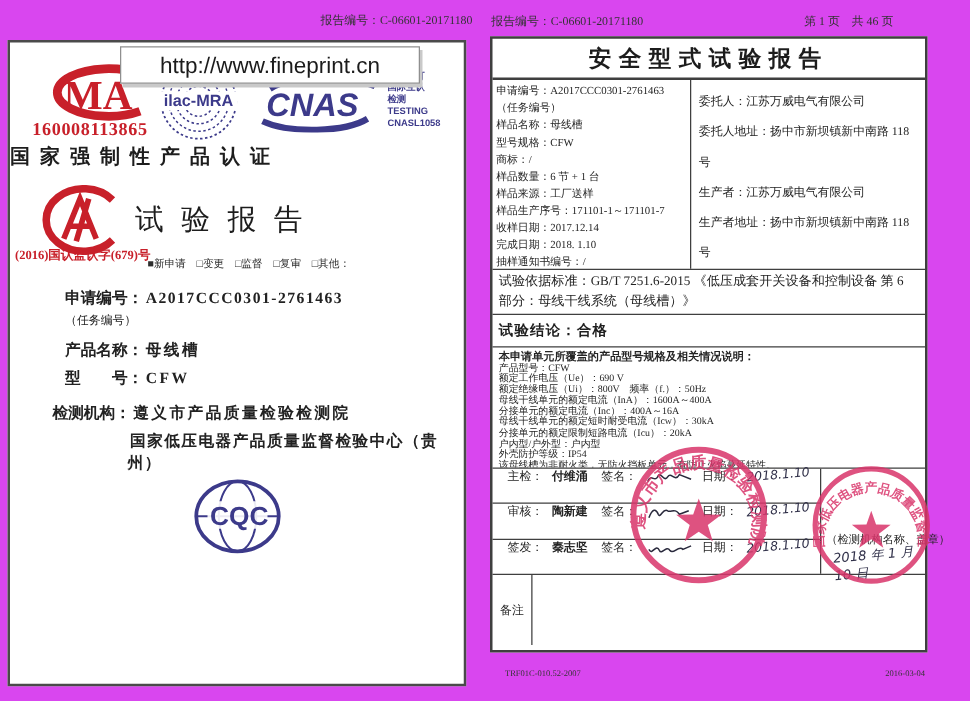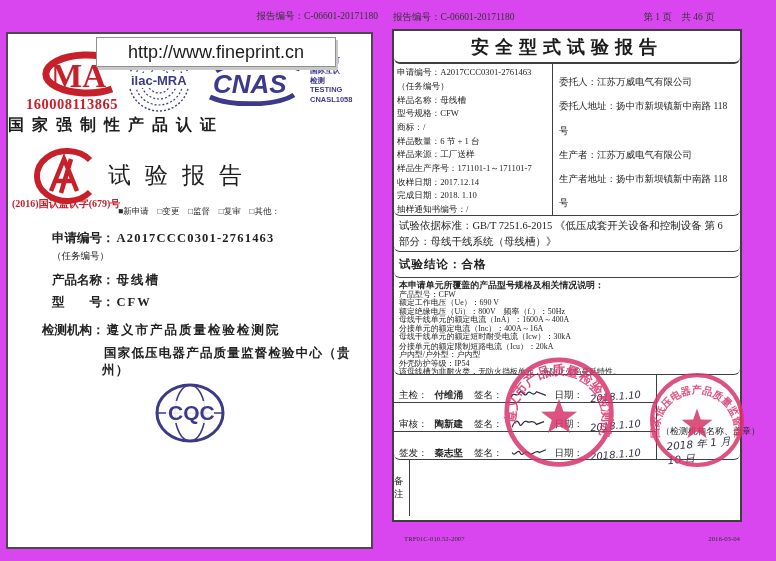--- a/index.html
+++ b/index.html
@@ -37,53 +37,53 @@
   .f3{top:260px;}
   .f4{left:34px;top:288px;}
   .f5{left:94px;top:311px;}
   .f2 .fval,.f3 .fval,.f4 .fval{letter-spacing:2px;}
   .cqc{left:146px;top:348px;width:72px;height:62px;}
 
   
   .rp-head-no{left:393px;top:11px;font-size:9.5px;color:#333;}
   .rp-head-pg{left:618px;top:11px;width:122px;text-align:center;font-size:9.5px;color:#333;}
   .rtable{left:392px;top:29px;width:346px;height:489px;border:2px solid #3f3f3f;background:#fff;}
-  .trow{position:absolute;left:0;width:100%;box-sizing:border-box;border-radius:6px;}
+  .trow{position:absolute;left:0;width:100%;box-sizing:border-box;}
   .t-title{top:0;height:33px;border-bottom:2px solid #3f3f3f;text-align:center;line-height:32px;
            font-size:18px;font-weight:bold;letter-spacing:6px;color:#1c1c1c;}
   .t-info{top:33px;height:152px;border-bottom:1.5px solid #3f3f3f;}
   .cell{position:absolute;top:0;height:100%;box-sizing:border-box;overflow:hidden;}
   .c-left{left:0;width:159px;border-right:1.5px solid #3f3f3f;padding:2px 0 0 3px;}
   .c-right{left:159px;right:0;width:185px;padding:6px 0 0 6px;}
   .il{font-size:12px;line-height:19px;transform:scale(.72);width:139%;color:#242424;}
   .ir div{font-size:9.5px;line-height:24.3px;color:#242424;}
   .t-std{top:185px;height:36px;border-bottom:1.5px solid #3f3f3f;padding:2px 5px;
          font-size:10.5px;line-height:16px;color:#222;}
   .t-con{top:221px;height:26px;border-bottom:1.5px solid #3f3f3f;padding:5px 5px;
          font-size:11.5px;letter-spacing:1px;color:#1e1e1e;font-weight:600;}
   .t-spec{top:247px;height:97px;border-bottom:1.5px solid #3f3f3f;padding:2px 0 0 5px;overflow:hidden;}
   .sp2{font-size:12px;line-height:13.1px;transform:scale(.66);width:152%;color:#242424;}
   .spec-intro{font-size:13.5px;font-weight:600;line-height:15px;}
   .t-sign{top:344px;height:85px;border-bottom:1.5px solid #3f3f3f;}
   .sign-left{position:absolute;left:0;top:0;width:263px;height:100%;border-right:1.5px solid #3f3f3f;box-sizing:border-box;}
-  .srow{position:relative;height:28.3px;display:flex;align-items:flex-end;gap:7px;padding-left:5px;
+  .srow{position:relative;height:28.3px;display:flex;align-items:flex-start;gap:7px;padding-left:12px;
         font-size:9.5px;color:#242424;box-sizing:border-box;border-bottom:1.5px solid #3f3f3f;}
   .srow:last-child{border-bottom:none;}
   .sn{font-weight:600;margin-right:4px;}
   .sig{width:38px;height:15px;flex:0 0 auto;}
   .hand{font-style:italic;font-family:"DejaVu Sans",sans-serif;color:#31314a;
         transform:rotate(-5deg);display:inline-block;font-size:10px;}
   .org-cell{position:absolute;left:263px;right:0;top:0;height:100%;}
   .org-cap{position:absolute;left:4px;top:50px;font-size:9px;color:#242424;white-space:nowrap;}
   .org-date{position:absolute;left:10px;top:62px;font-size:10.5px;}
   .stamp{position:absolute;opacity:.85;pointer-events:none;z-index:5;}
   .s1{left:108px;top:-20px;width:114px;height:114px;}
   .s2{left:254px;top:-4px;width:98px;height:98px;}
   .t-remark{top:429px;height:56px;}
-  .rm-lab{position:absolute;left:0;top:0;width:16px;height:100%;border-right:1.5px solid #3f3f3f;
+  .rm-lab{position:absolute;left:0;top:0;width:32px;height:100%;border-right:1.5px solid #3f3f3f;
           box-sizing:border-box;display:flex;align-items:center;justify-content:center;
           font-size:9.5px;color:#242424;}
   .rm-body{position:absolute;left:34px;right:0;top:0;height:100%;}
 
   .ft-l{left:404px;top:535px;width:160px;height:12px;}
   .ft-l .sc{font-size:10px;transform:scale(.68);color:#333;font-family:"Liberation Serif",serif;}
   .ft-r{left:610px;top:535px;width:130px;height:12px;}
   .ft-r .sc{font-size:10px;transform:scale(.68);transform-origin:100% 0;text-align:right;color:#333;}
 </style>
 </head>

